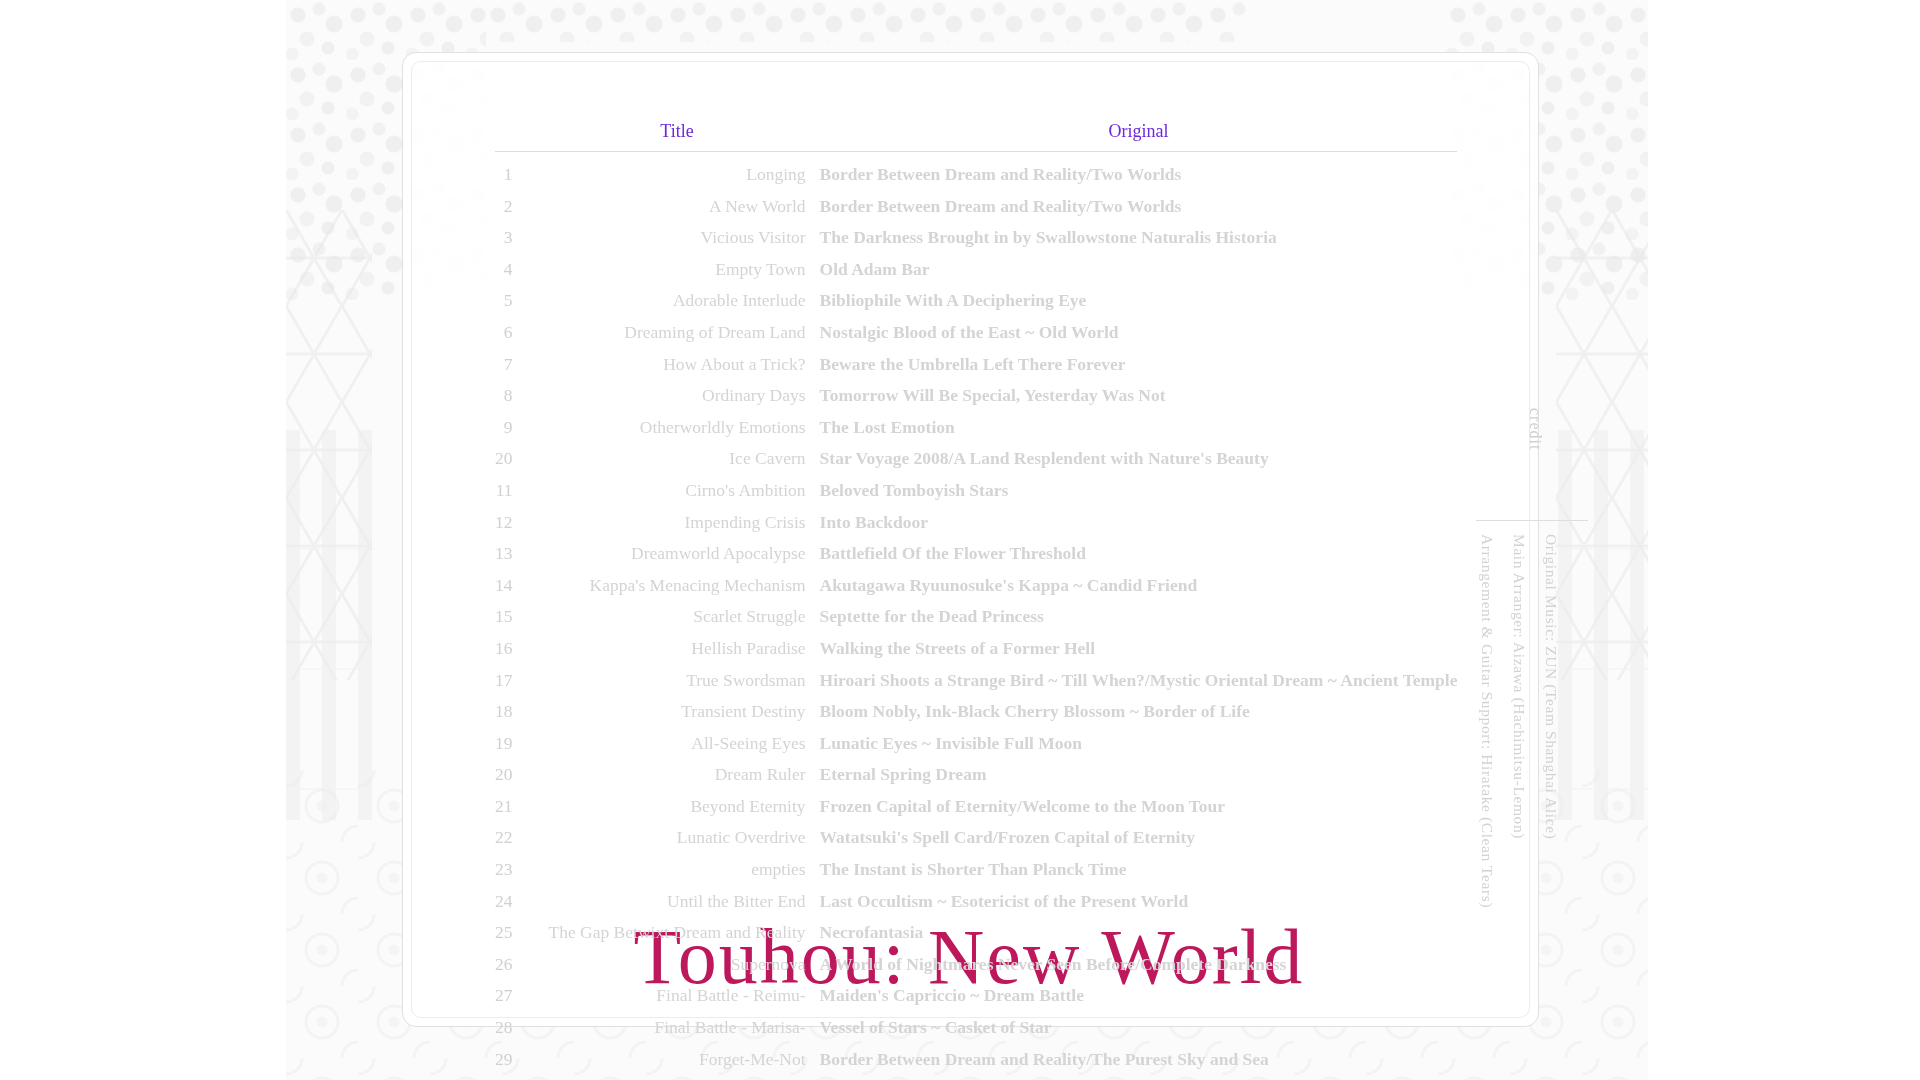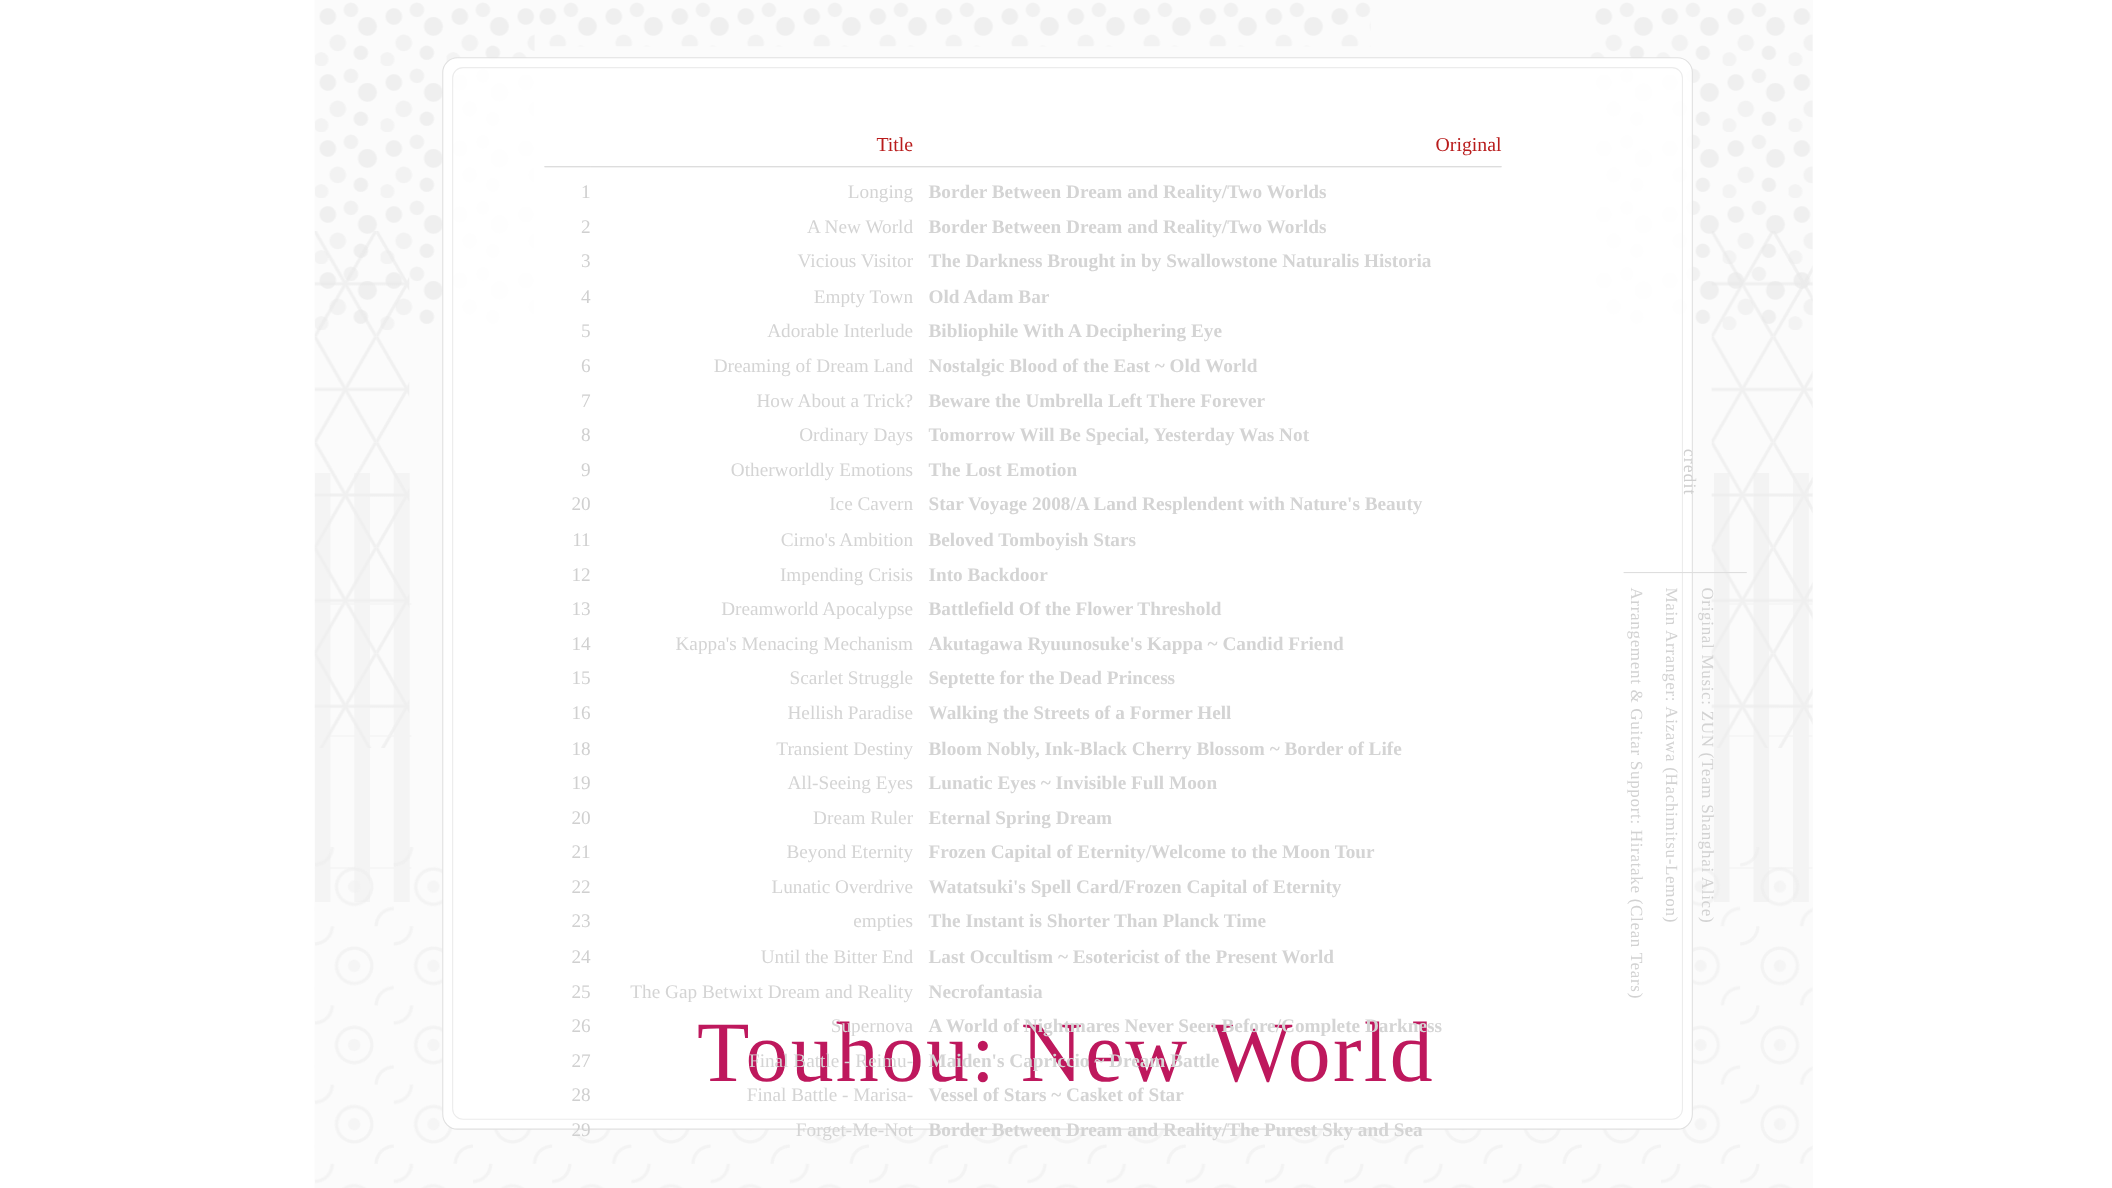--- a/index.html
+++ b/index.html
@@ -106,22 +106,22 @@
   }
   table.tl {
     border-collapse: collapse;
     width: 100%;
     font-family: "Liberation Serif", serif;
     color: #d2d2d2;
   }
   table.tl thead th {
     font-weight: normal;
     font-size: 18px;
-    text-align: right;
-    color: #b91c1c;
+    text-align: center;
+    color: #6d28d9;
     padding: 0 0 9px 0;
     border-bottom: 1px solid #dddddd;
   }
   table.tl thead th.num { width: 42px; }
   table.tl thead th.title { width: 232px; padding-left: 36px; }
   table.tl thead th.original { padding-left: 14px; }
 
   table.tl tbody td {
     font-size: 17.5px;
     padding: 5.3px 0;
@@ -289,20 +289,25 @@
               <td class="num">15</td>
               <td class="title">Scarlet Struggle</td>
               <td class="original">Septette for the Dead Princess</td>
             </tr>
             <tr>
               <td class="num">16</td>
               <td class="title">Hellish Paradise</td>
               <td class="original">Walking the Streets of a Former Hell</td>
             </tr>
             <tr>
+              <td class="num">17</td>
+              <td class="title">True Swordsman</td>
+              <td class="original">Hiroari Shoots a Strange Bird ~ Till When?/Mystic Oriental Dream ~ Ancient Temple</td>
+            </tr>
+            <tr>
               <td class="num">18</td>
               <td class="title">Transient Destiny</td>
               <td class="original">Bloom Nobly, Ink-Black Cherry Blossom ~ Border of Life</td>
             </tr>
             <tr>
               <td class="num">19</td>
               <td class="title">All-Seeing Eyes</td>
               <td class="original">Lunatic Eyes ~ Invisible Full Moon</td>
             </tr>
             <tr>

